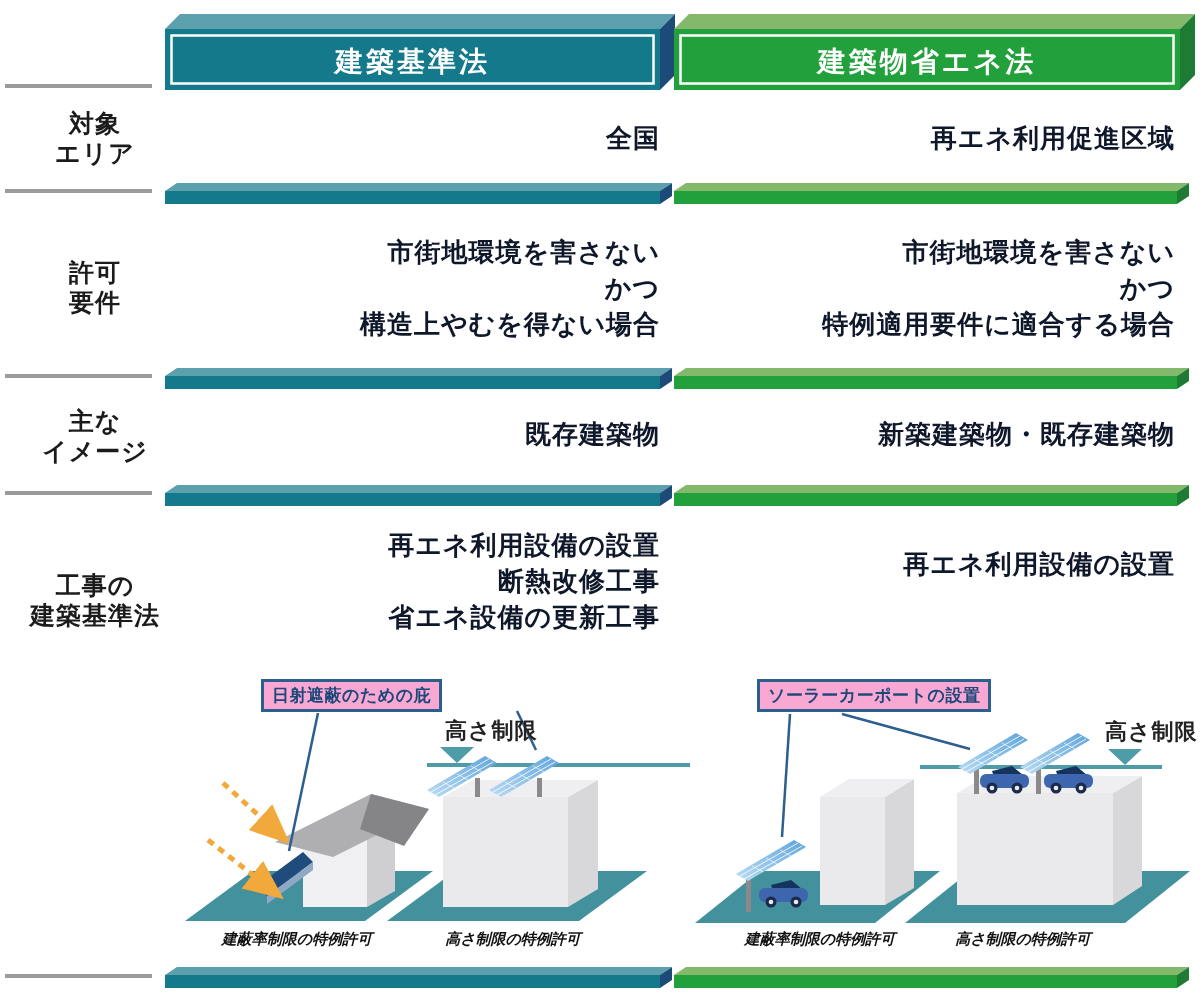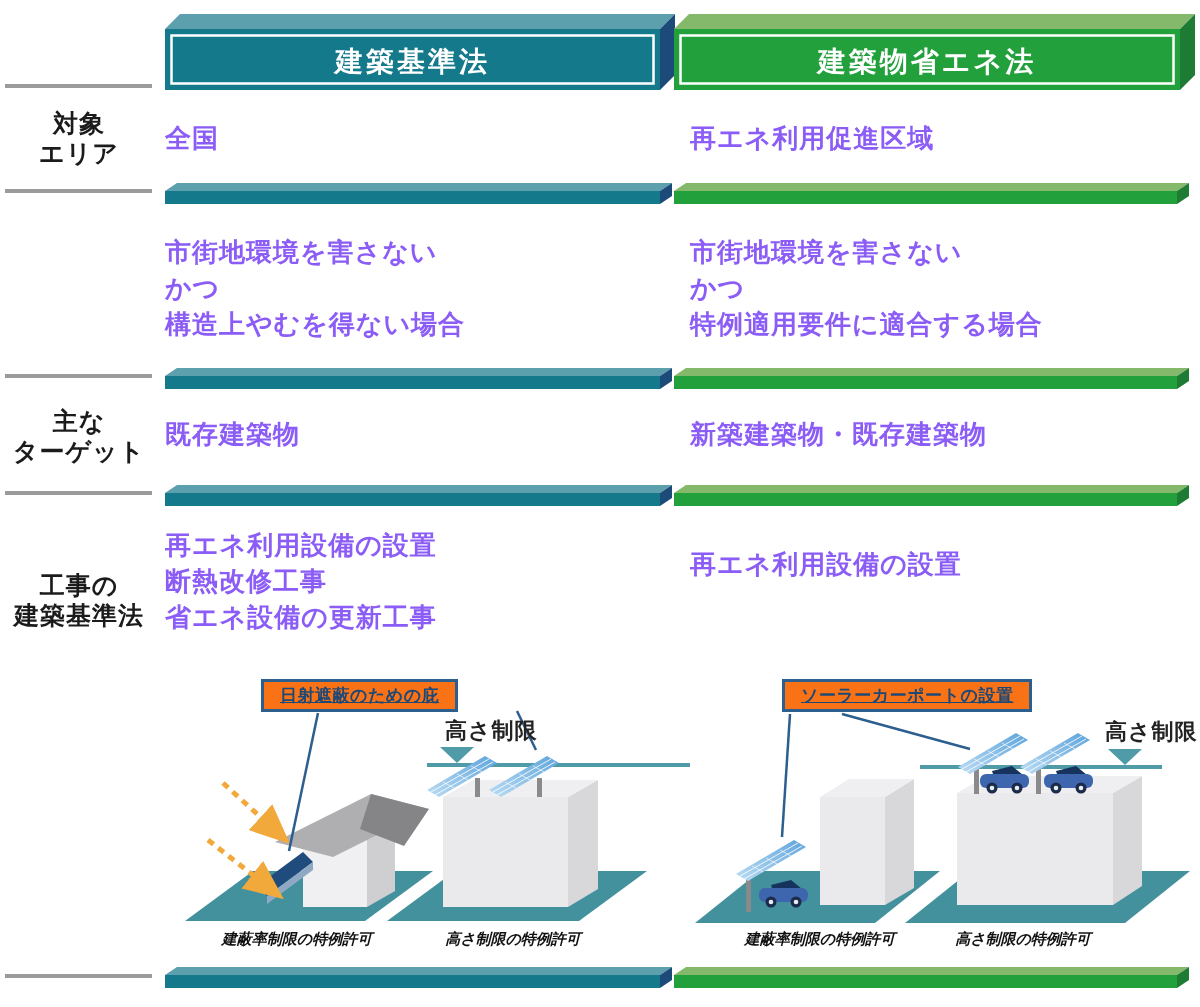--- a/index.html
+++ b/index.html
@@ -1,30 +1,30 @@
 <!DOCTYPE html>
 <html><head>
 <meta charset="utf-8">
 <style>
   html,body{margin:0;padding:0;background:#fff;}
   body{font-family:"Liberation Sans","DejaVu Sans",sans-serif;}
   #stage{position:relative;width:1200px;height:1002px;background:#fff;overflow:hidden;}
   svg.block{position:absolute;display:block;}
   .rule{position:absolute;left:5px;width:147px;height:4px;background:#9B9B9B;}
   .lab{position:absolute;left:0;width:158px;text-align:center;font-weight:bold;
-       font-size:25px;line-height:30px;color:#1b1b1b;letter-spacing:1px;}
-  .bodytxt{position:absolute;text-align:left;font-weight:bold;color:#8b5cf6;
+       font-size:25px;line-height:30px;color:#1b1b1b;letter-spacing:1px;padding-left:16px;}
+  .bodytxt{position:absolute;text-align:right;font-weight:bold;color:#0f172a;
        font-size:26px;line-height:36px;letter-spacing:1px;}
   .colL{left:165px;width:495px;}
-  .colR{left:690px;width:506px;}
+  .colR{left:669px;width:506px;}
   .hdr-label{position:absolute;top:43px;color:#fff;font-weight:bold;font-size:28px;
        letter-spacing:3px;text-align:center;}
-  .callout{position:absolute;background:#f97316;border:3px solid #2C5E8E;color:#1C4878;
-       font-weight:bold;font-size:17px;line-height:1;padding:5px 16px;white-space:nowrap;
-       letter-spacing:0.5px;text-decoration:underline;}
+  .callout{position:absolute;background:#f9a8d4;border:3px solid #2C5E8E;color:#1C4878;
+       font-weight:bold;font-size:17px;line-height:1;padding:5px 8px;white-space:nowrap;
+       letter-spacing:0.5px;}
   .hlimit{position:absolute;font-weight:bold;font-size:22px;color:#222;white-space:nowrap;
        letter-spacing:1px;margin-left:9px;}
   .cap{position:absolute;transform:translateX(-50%);font-weight:bold;font-size:15px;
        color:#111;white-space:nowrap;font-style:italic;}
 </style>
 </head>
 <body>
 
 <div id="stage">
 
@@ -91,23 +91,27 @@
   <svg class="block" style="left:674px;top:967px" width="515" height="21" viewBox="0 0 515 21">
     <polygon points="0,8 12,0 515,0 503,8" fill="#84B96B"></polygon>
     <polygon points="503,8 515,0 515,13 503,21" fill="#1E7B33"></polygon>
     <rect x="0" y="8" width="503" height="13" fill="#22A03C"></rect>
   </svg>
 
   <div class="lab" style="top:108px">
     <div>対象</div>
     <div>エリア</div>
   </div>
+  <div class="lab" style="top:257px">
+    <div>許可</div>
+    <div>要件</div>
+  </div>
   <div class="lab" style="top:406px">
     <div>主な</div>
-    <div>ターゲット</div>
+    <div>イメージ</div>
   </div>
   <div class="lab" style="top:570px">
     <div>工事の</div>
     <div>建築基準法</div>
   </div>
 
   <div class="bodytxt colL" style="top:120px">
     <div>全国</div>
   </div>
   <div class="bodytxt colR" style="top:120px">
@@ -235,21 +239,21 @@
       <use href="#panelR" transform="translate(330,41)"></use>
       <use href="#carR" transform="translate(289,72)"></use>
       <use href="#carR" transform="translate(353,72)"></use>
     </g>
 
     <path d="M100,24 L92,147" stroke="#2C5E8E" stroke-width="2.5" fill="none"></path>
     <path d="M152,24 L280,59" stroke="#2C5E8E" stroke-width="2.5" fill="none"></path>
   </svg>
 
   <div class="callout" style="left:261px;top:679px">日射遮蔽のための庇</div>
-  <div class="callout" style="left:782px;top:679px">ソーラーカーポートの設置</div>
+  <div class="callout" style="left:757px;top:679px">ソーラーカーポートの設置</div>
 
   <div class="hlimit" style="left:436px;top:716px">高さ制限</div>
   <div class="hlimit" style="left:1096px;top:717px">高さ制限</div>
 
   <div class="cap" style="left:297px;top:930px">建蔽率制限の特例許可</div>
   <div class="cap" style="left:513px;top:930px">高さ制限の特例許可</div>
   <div class="cap" style="left:820px;top:930px">建蔽率制限の特例許可</div>
   <div class="cap" style="left:1023px;top:930px">高さ制限の特例許可</div>
 
 </div>

